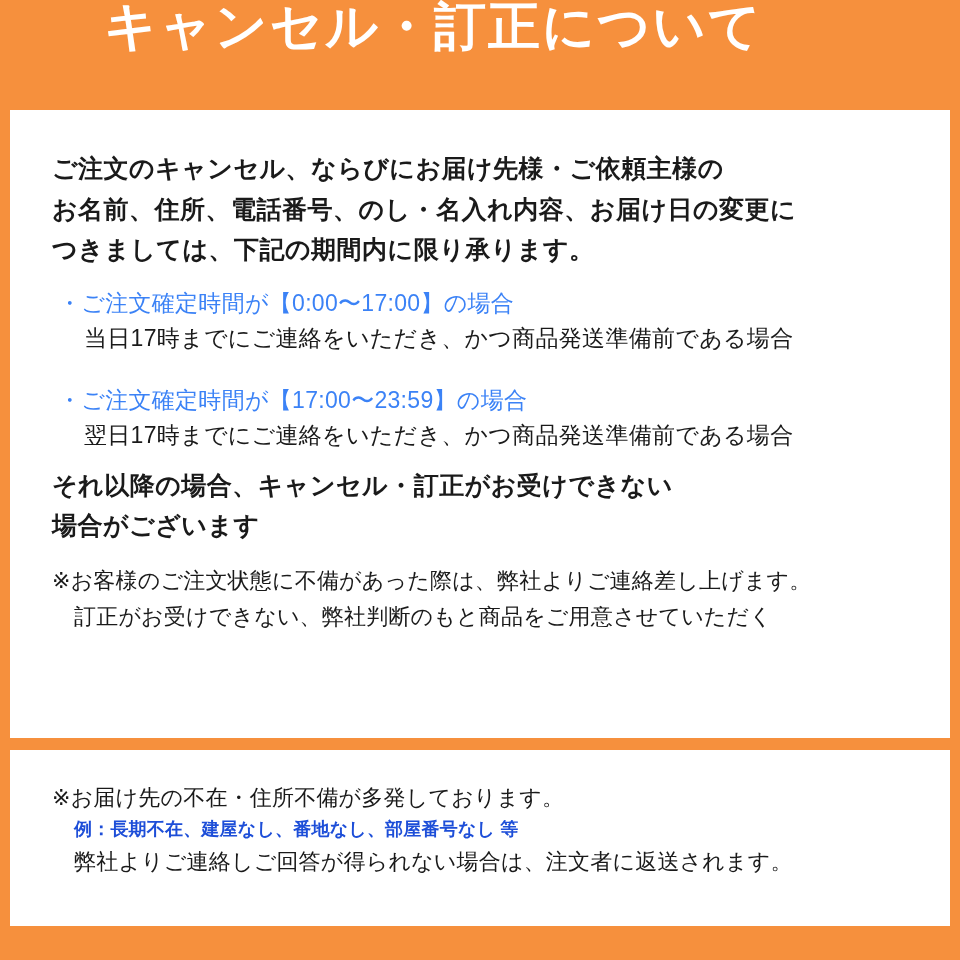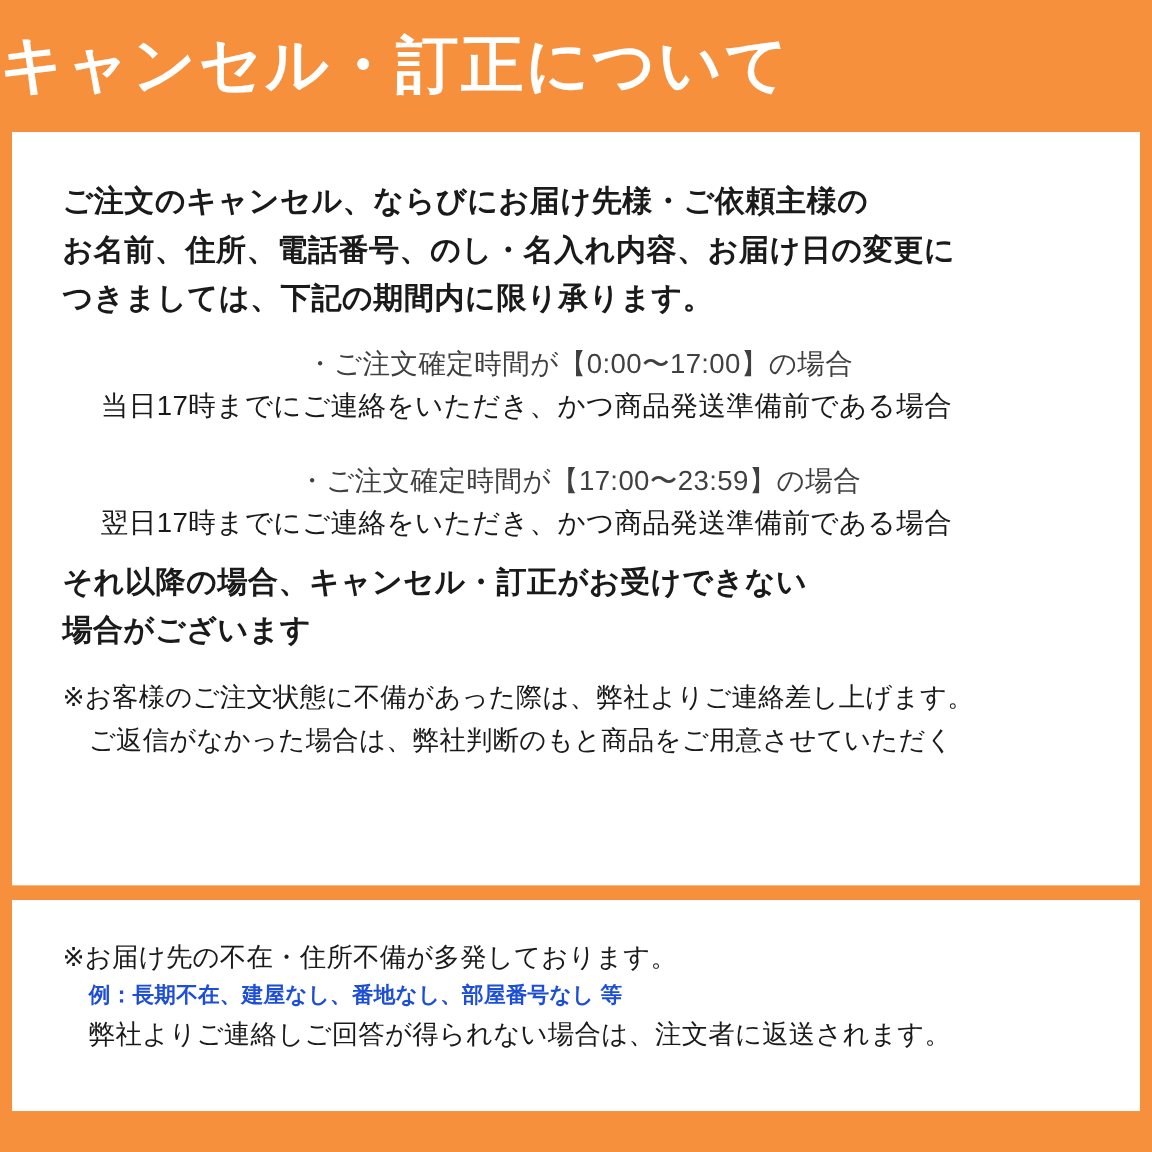--- a/index.html
+++ b/index.html
@@ -17,21 +17,22 @@
     position: relative;
     width: 960px;
     height: 960px;
     background: #f6903d;
     box-sizing: border-box;
   }
   
   .header {
     height: 110px;
     display: flex;
-    align-items: center;
+    align-items: flex-start;
+    padding-left: 104px;
     box-sizing: border-box;
   }
   .header-title {
     color: #ffffff;
     font-size: 52px;
     font-weight: bold;
     letter-spacing: 2px;
     line-height: 1;
     white-space: nowrap;
   }
@@ -66,27 +67,26 @@
     line-height: 1.62;
     letter-spacing: 0.5px;
     margin: 0 0 16px 0;
   }
   .lead div { white-space: nowrap; }
 
   .cond-block {
     margin: 0 0 6px 0;
   }
   .cond-line-1 {
-    color: #404040;
+    color: #3b82f6;
     font-size: 23px;
     line-height: 1.55;
     letter-spacing: 0.3px;
     white-space: nowrap;
     padding-left: 6px;
-    text-align: center;
   }
   .cond-line-2 {
     color: #1a1a1a;
     font-size: 23px;
     line-height: 1.55;
     letter-spacing: 0.3px;
     white-space: nowrap;
     padding-left: 32px;
   }
   .spacer-sm { height: 20px; }
@@ -165,21 +165,21 @@
       <div class="cond-line-2">翌日17時までにご連絡をいただき、かつ商品発送準備前である場合</div>
     </div>
 
     <div class="emph">
       <div>それ以降の場合、キャンセル・訂正がお受けできない</div>
       <div>場合がございます</div>
     </div>
 
     <div class="note">
       <div class="l1">※お客様のご注文状態に不備があった際は、弊社よりご連絡差し上げます。</div>
-      <div class="l2">ご返信がなかった場合は、弊社判断のもと商品をご用意させていただく</div>
+      <div class="l2">訂正がお受けできない、弊社判断のもと商品をご用意させていただく</div>
     </div>
 
   </div>
 
   <div class="gap"></div>
 
   <div class="panel panel-bottom">
     <div class="bottom-l1">※お届け先の不在・住所不備が多発しております。</div>
     <div class="bottom-l2">例：長期不在、建屋なし、番地なし、部屋番号なし 等</div>
     <div class="bottom-l3">弊社よりご連絡しご回答が得られない場合は、注文者に返送されます。</div>

